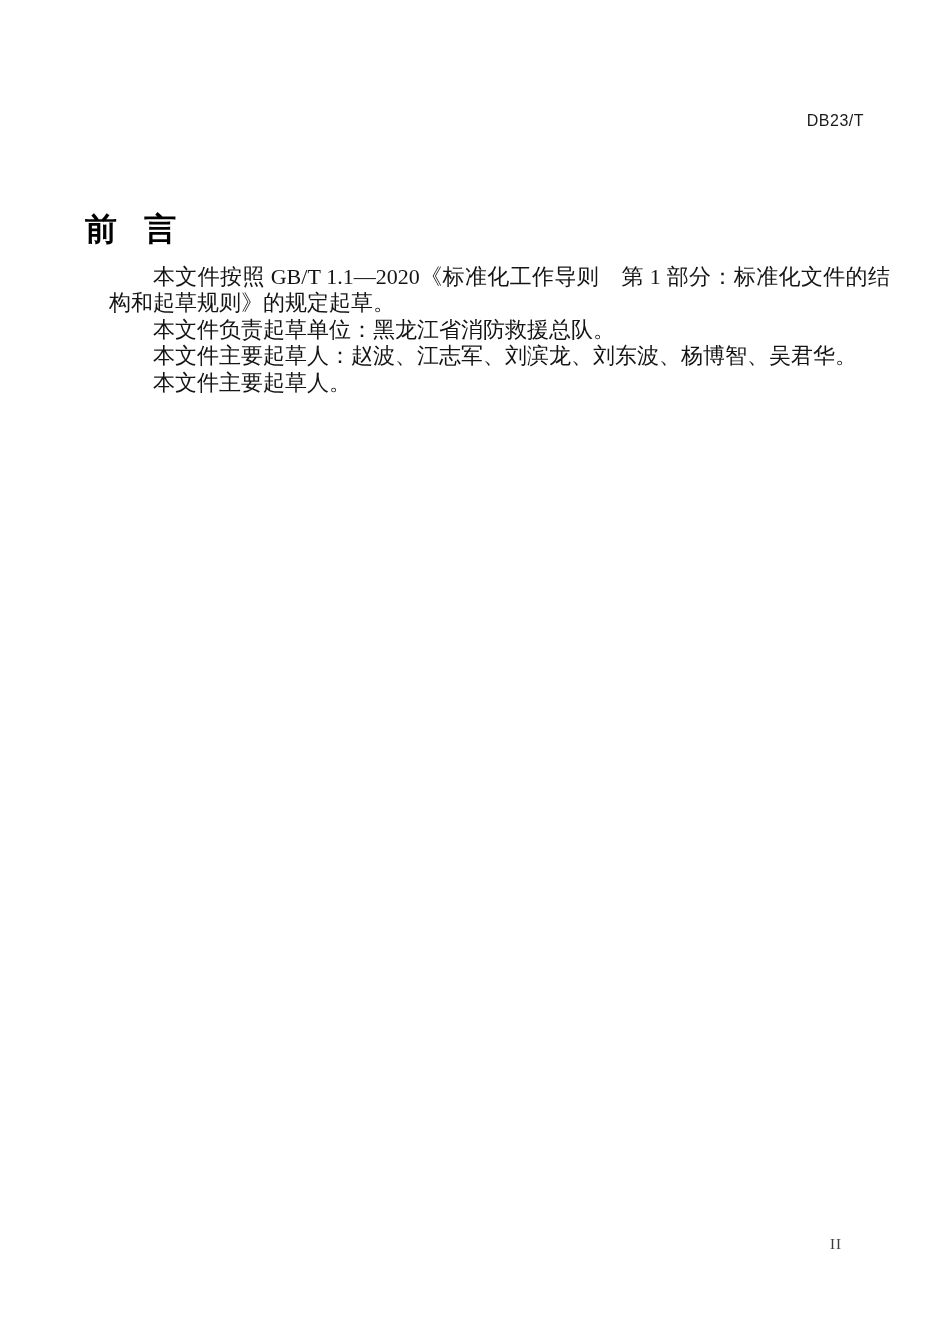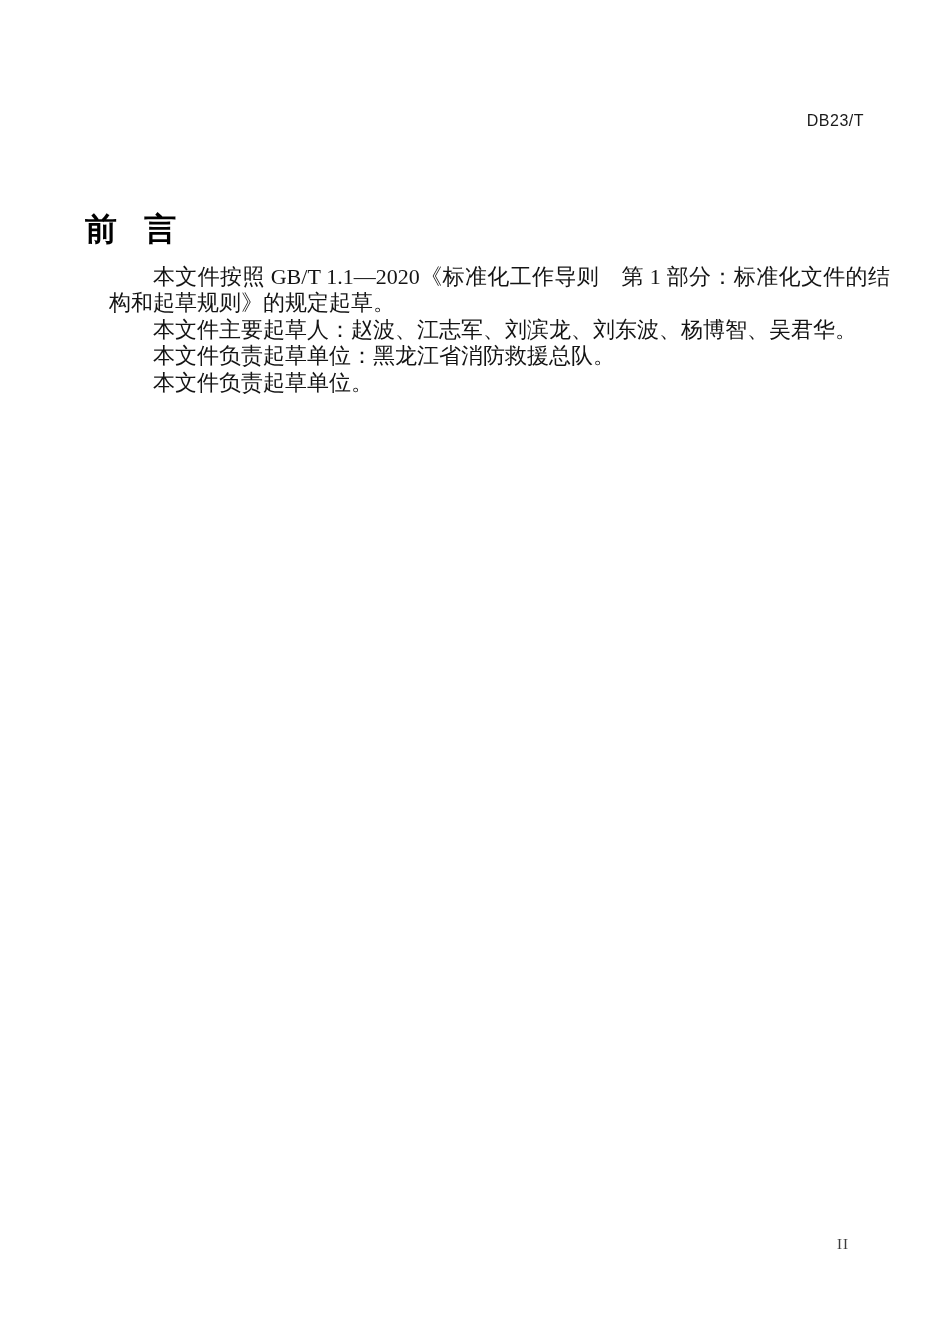--- a/index.html
+++ b/index.html
@@ -50,38 +50,38 @@
     margin-left: 24px;
   }
   .body-text p {
     margin: 0;
     text-indent: 2em;
     text-align: justify;
   }
   .page-number {
     position: absolute;
     top: 1236px;
-    right: 101px;
+    right: 108px;
     font-size: 15px;
     letter-spacing: 1px;
     color: #3d3d3d;
     font-family: "Liberation Serif", "DejaVu Serif", serif;
   }
 </style>
 </head>
 <body>
 
 <div class="page">
 
   <div class="doc-code">DB23/T</div>
 
   <div class="foreword-title">前 言</div>
 
   <div class="body-text">
     <p>本文件按照 GB/T 1.1—2020《标准化工作导则　第 1 部分：标准化文件的结构和起草规则》的规定起草。</p>
+    <p>本文件负责起草单位：黑龙江省消防救援总队。</p>
     <p>本文件主要起草人：赵波、江志军、刘滨龙、刘东波、杨博智、吴君华。</p>
-    <p>本文件负责起草单位：黑龙江省消防救援总队。</p>
-    <p>本文件负责起草单位。</p>
+    <p>本文件主要起草人。</p>
   </div>
 
   <div class="page-number">II</div>
 
 </div>
 
 </body></html>

